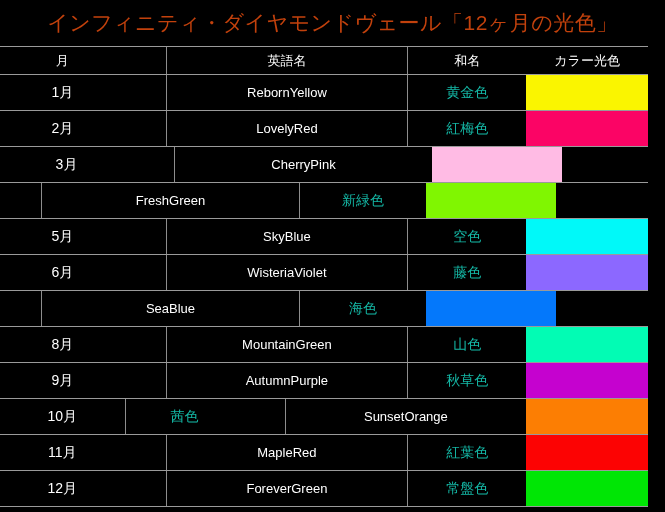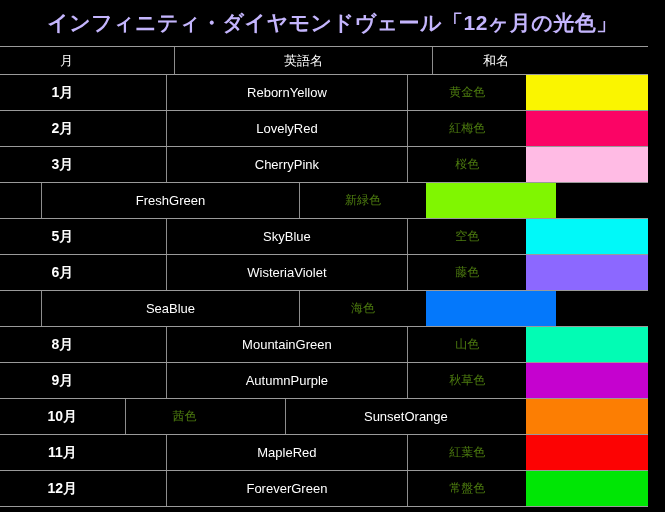--- a/index.html
+++ b/index.html
@@ -24,23 +24,23 @@
   
   .title {
     position: absolute;
     left: 0;
     top: 0;
     width: 665px;
     height: 46px;
     line-height: 46px;
     text-align: center;
     font-size: 21px;
-    font-weight: bold;
+    font-weight: normal;
     letter-spacing: 0.5px;
-    color: #c4b5fd;
+    color: #c2410c;
     white-space: nowrap;
   }
 
   
   .table {
     position: absolute;
     left: 0;
     top: 46px;
     width: 648px;
   }
@@ -82,33 +82,33 @@
   .row.head .c-en,
   .row.head .c-ja,
   .row.head .c-color {
     font-size: 13px;
     font-weight: normal;
     color: #ffffff;
   }
 
   .row.body .c-month {
     font-size: 14px;
-    font-weight: bold;
+    font-weight: normal;
     color: #ffffff;
   }
   .row.body .c-en {
     font-size: 13px;
     font-weight: normal;
     color: #ffffff;
     line-height: 17px;
   }
   .row.body .c-ja {
-    font-size: 12px;
-    font-weight: normal;
-    color: #4d7c0f;
+    font-size: 14px;
+    font-weight: normal;
+    color: #14b8a6;
   }
 
   .en-stack {
     display: flex;
     flex-direction: row;
     align-items: center;
     justify-content: center;
   }
 
   .swatch {
@@ -125,20 +125,21 @@
   <div class="title">インフィニティ・ダイヤモンドヴェール「12ヶ月の光色」</div>
 
   <div class="table">
 
     <div class="rule"></div>
 
     <div class="row head">
       <div class="cell c-month">月</div>
       <div class="cell c-en">英語名</div>
       <div class="cell c-ja">和名</div>
+      <div class="cell c-color">カラー光色</div>
     </div>
 
     <div class="rule"></div>
 
     <div id="body-rows">
         <div class="row body">
           <div class="cell c-month">1月</div>
           <div class="cell c-en">
             <div class="en-stack">
               <span>Reborn</span>
@@ -166,21 +167,20 @@
         </div>
         <div class="rule"></div>
         <div class="row body">
           <div class="cell c-month">3月</div>
           <div class="cell c-en">
             <div class="en-stack">
               <span>Cherry</span>
               <span>Pink</span>
             </div>
           </div>
-          <div class="cell c-ja">桜色</div>
           <div class="cell c-color">
             <div class="swatch" style="background: rgb(255, 187, 228);"></div>
           </div>
         </div>
         <div class="rule"></div>
         <div class="row body">
           <div class="cell c-en">
             <div class="en-stack">
               <span>Fresh</span>
               <span>Green</span>

